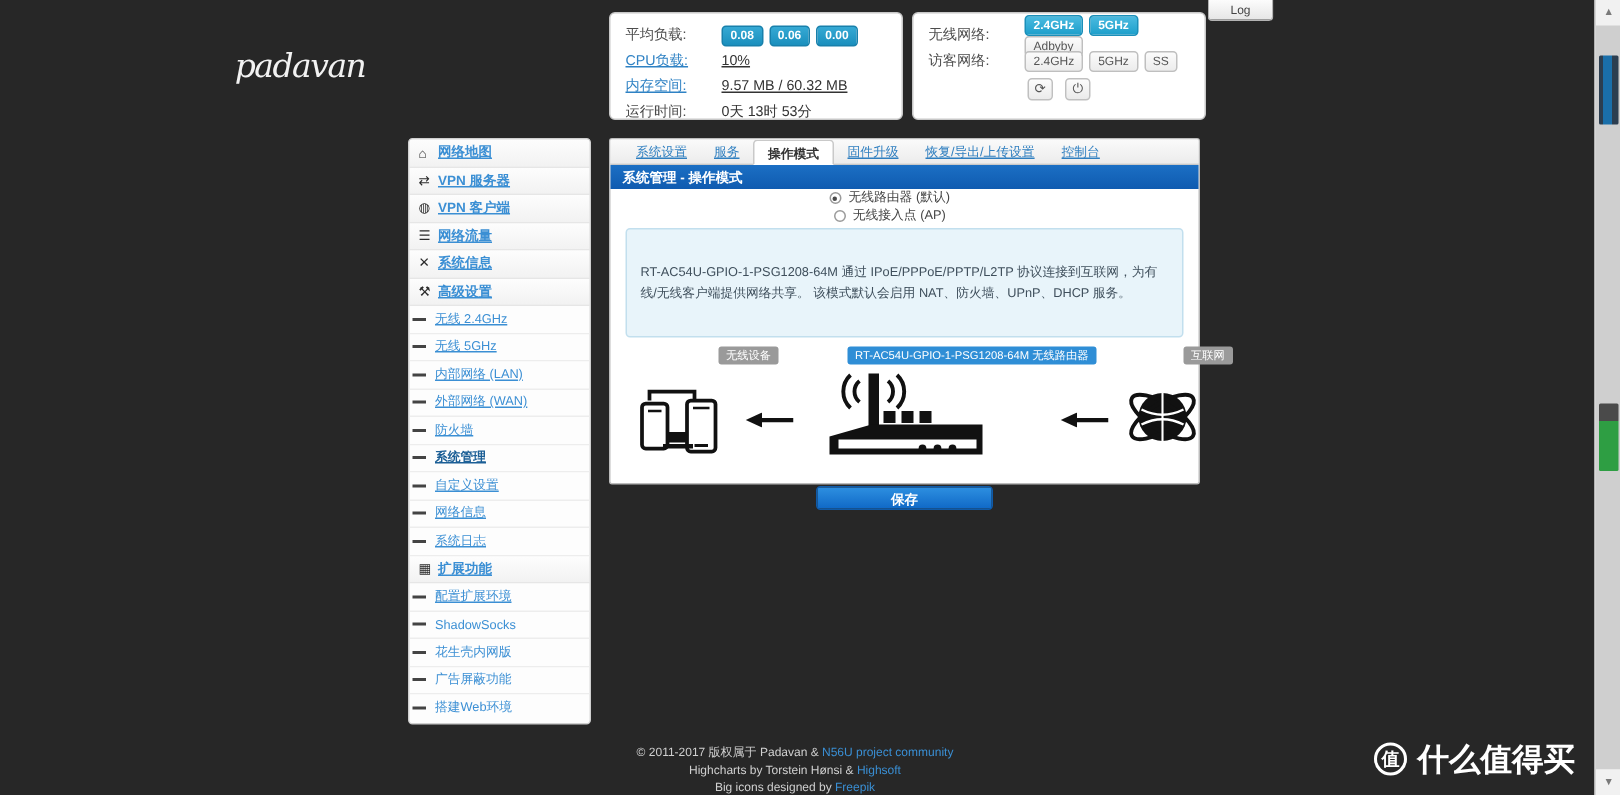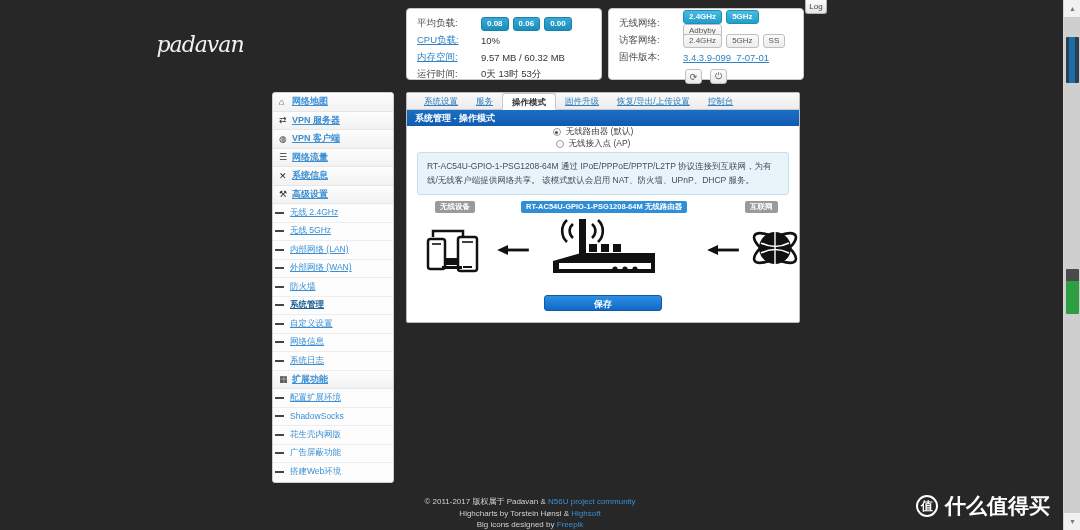--- a/index.html
+++ b/index.html
@@ -34,21 +34,21 @@
   }
   #page-scrollbar .sb-thumb-b {
     position: absolute; top: 252px; left: 2px; width: 13px; height: 45px;
     background: linear-gradient(to bottom,#4a4a4a 0 12px,#2e9e43 12px 45px);
     border-radius: 1px;
   }
 
   
   #log-btn {
     position: absolute; top: 0px; left: 805px;
-    width: 22px; height: 14px;
+    width: 44px; height: 14px;
     background: linear-gradient(to bottom,#fcfcfc,#e6e6e6);
     border: 1px solid #b3b3b3; border-top: none;
     border-radius: 0 0 3px 3px;
     font-size: 8px; color: #444; text-align: center; line-height: 13px;
     cursor: pointer;
   }
 
   
   #logo {
     position: absolute; left: 130px; top: 22px;
@@ -71,21 +71,21 @@
   #status-left  { left: 406px; top: 8px;  width: 196px; height: 72px; }
   #status-right { left: 608px; top: 8px;  width: 196px; height: 72px; }
 
   .status-row { display: flex; align-items: center; height: 17px; }
   .status-row .lbl {
     width: 64px; font-size: 9.5px; color: #4c4c4c; flex: none;
   }
   .status-row .lbl.link { color: #2f82c4; text-decoration: underline; }
   .status-row .val { font-size: 9.5px; color: #333; }
   .status-row .val.link { color: #2f82c4; text-decoration: underline; }
-  .status-row .val.ulined { color:#333;text-align:center; }
+  .status-row .val.ulined { text-decoration: underline; color:#333;text-align:center; }
 
   .pill {
     display: inline-block; font-size: 8px; line-height: 12px;
     padding: 0 5px; border-radius: 3px; margin-right: 4px;
     border: 1px solid #bfbfbf;
     background: linear-gradient(to bottom,#fbfbfb,#ececec);
     color: #555;
   }
   .pill.on {
     background: linear-gradient(to bottom,#4bbbe0,#1e9fcb);
@@ -160,30 +160,30 @@
     width:8px; height:8px; border-radius:50%; border:1px solid #9a9a9a;
     background:#fff; margin-right:5px; position:relative; flex:none;
   }
   .radio.sel::after {
     content:""; position:absolute; left:1.5px; top:1.5px;
     width:3px; height:3px; border-radius:50%; background:#4a4a4a;
   }
   .radio-opt .rtx { font-size:8.5px; color:#444; }
 
   #desc {
-    margin: 2px 10px 0 10px; padding: 7px 9px;
+    margin: 2px 10px 0 10px; padding: 22px 9px;
     background:#e8f4fa; border:1px solid #c2dfee; border-radius:3px;
     font-size:8.5px; line-height:1.6; color:#3f4f5c;
   }
 
   
   #topology { position: relative; height: 92px; margin-top: 4px; }
   .topo-label {
-    position:absolute; font-size:7.5px; font-weight:bold; color:#fff;
-    padding:1px 5px; border-radius:2px; white-space:nowrap;
+    position:absolute; font-size:7.5px; font-weight:normal; color:#fff;
+    padding:1px 5px; border-radius:2px; white-space:nowrap;margin-left:44px;
   }
   .topo-label.grey { background:#9a9a9a; }
   .topo-label.blue { background:#2f8ed6; }
   .arrow-left {
     position:absolute; width:36px; height:10px;
   }
   #save-wrap { text-align:center; margin-top:2px; }
   #save-btn {
     display:inline-block; width:118px; height:16px; line-height:16px;
     background: linear-gradient(to bottom,#2d8fe0,#1069c7);
@@ -251,24 +251,20 @@
     </div>
   </div>
 
   <div class="status-row">
     <div class="lbl">访客网络:</div>
     <div class="val">
       <span class="pill">2.4GHz</span><span class="pill">5GHz</span><span class="pill">SS</span>
     </div>
   </div>
 
-  <div class="status-row">
-    <div class="lbl">固件版本:</div>
-    <div class="val link">3.4.3.9-099_7-07-01</div>
-  </div>
 
   <div class="icon-btns">
     <div class="icon-btn">⟳</div>
     <div class="icon-btn">⏻</div>
   </div>
 </div>
 
 <div id="sidebar">
 
   <div class="nav-item">

